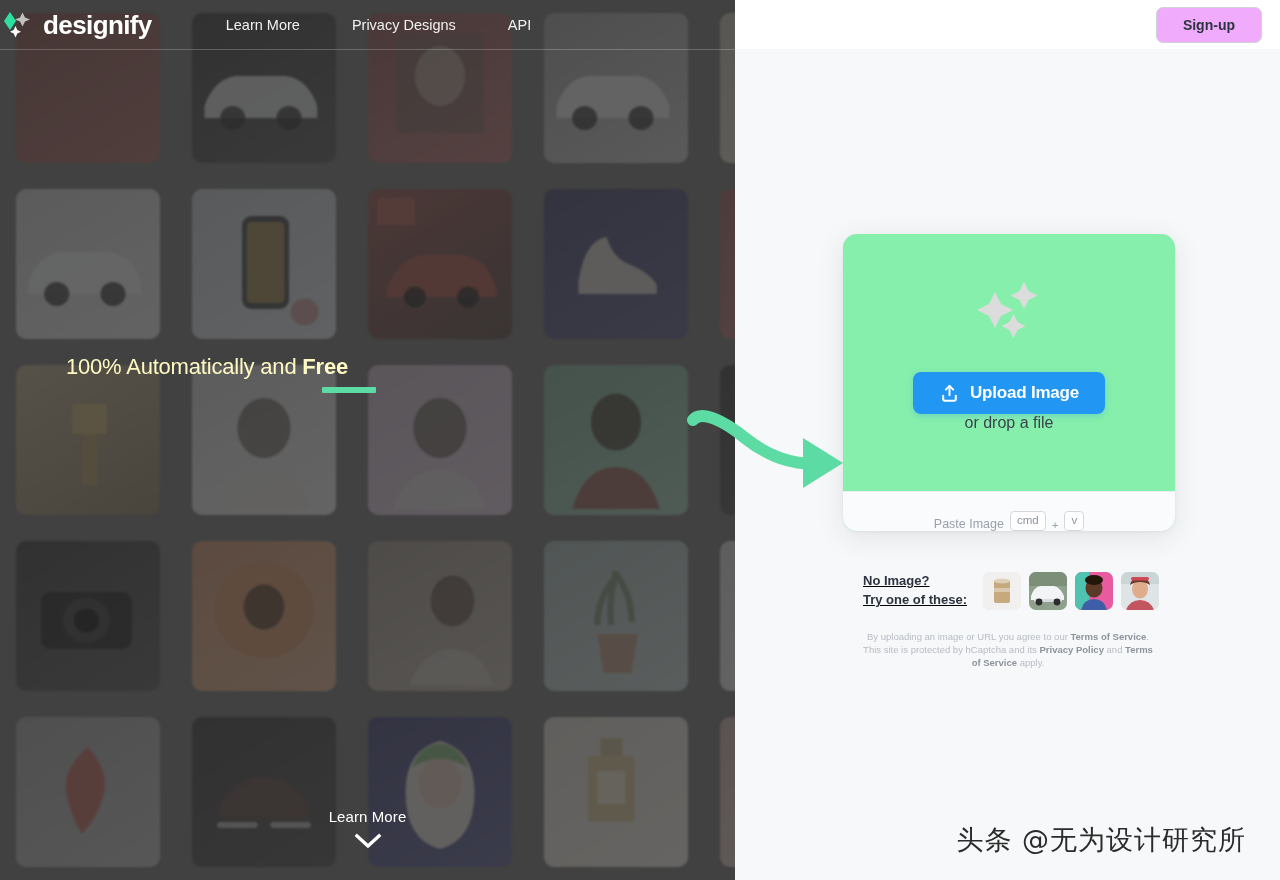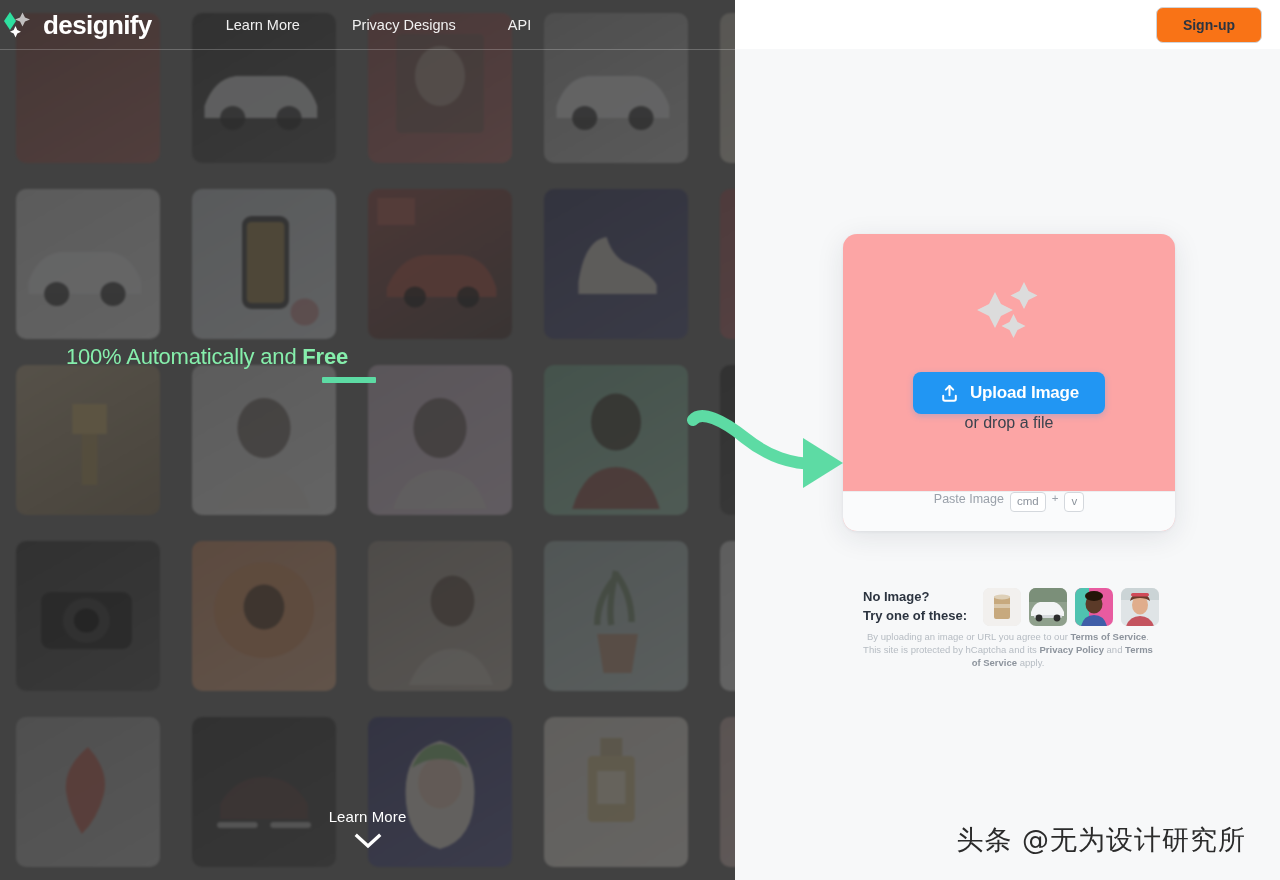--- a/index.html
+++ b/index.html
@@ -118,22 +118,22 @@
   .hero-title {
     color: #ffffff;
     font-size: 77px;
     line-height: 0.96;
     font-weight: 700;
     letter-spacing: -2.2px;
     white-space: pre-line;
     text-shadow: 0 2px 12px rgba(0,0,0,0.25);
   }
   .hero-sub {
-    margin-top: 26px;
-    color: #86efac;
+    margin-top: 36px;
+    color: #fef9c3;
     font-size: 22px;
     font-weight: 400;
     letter-spacing: -0.2px;
     position: relative;
     display: inline-block;
   }
   .hero-sub b { font-weight: 700; }
   .hero-underline {
     position: absolute;
     left: 256px;
@@ -177,38 +177,38 @@
     left: 0; top: 0;
     width: 545px; height: 49px;
     background: #ffffff;
     display: flex;
     align-items: center;
     justify-content: flex-end;
     padding-right: 18px;
   }
   .signup-btn {
     border: 1px solid #cfd4d9;
-    background: #f97316;
+    background: #f0abfc;
     border-radius: 7px;
     padding: 9px 26px;
     font-size: 14px;
     font-weight: 700;
     color: #2c3440;
     cursor: pointer;
     font-family: "Liberation Sans", sans-serif;
   }
 
   
   .upload-card {
     position: absolute;
     left: 108px;
     top: 234px;
     width: 332px;
     height: 297px;
-    background: #fca5a5;
+    background: #86efac;
     border-radius: 14px;
     box-shadow: 0 6px 28px rgba(30,40,60,0.10), 0 1px 3px rgba(30,40,60,0.06);
     overflow: hidden;
     display: flex;
     flex-direction: column;
   }
   .upload-body {
     flex: 1;
     display: flex;
     flex-direction: column;
@@ -238,21 +238,21 @@
   .drop-text {
     margin-top: 0;
     font-size: 16px;
     color: #3b434e;
   }
   .paste-strip {
     height: 40px;
     border-top: 1px solid #eceef0;
     background: #fafbfc;
     display: flex;
-    align-items: flex-start;
+    align-items: flex-end;
     justify-content: center;
     gap: 6px;
   }
   .paste-label { font-size: 12.5px; color: #9aa1aa; }
   .kbd {
     border: 1px solid #d4d8dd;
     border-radius: 4px;
     background: #ffffff;
     color: #8d949d;
     font-size: 11.5px;
@@ -260,24 +260,25 @@
     min-width: 19px;
     text-align: center;
     line-height: 1.2;
   }
   .plus { font-size: 11.5px; color: #9aa1aa; }
 
   
   .samples {
     position: absolute;
     left: 128px;
-    top: 588px;
+    top: 572px;
     display: flex;
     align-items: center;
     gap: 16px;
+    text-decoration: underline;
   }
   .samples-label {
     font-size: 13px;
     font-weight: 700;
     color: #2c3440;
     line-height: 1.45;
     white-space: pre-line;
   }
   .thumbs { display: flex; gap: 8px; }
   .thumb {

